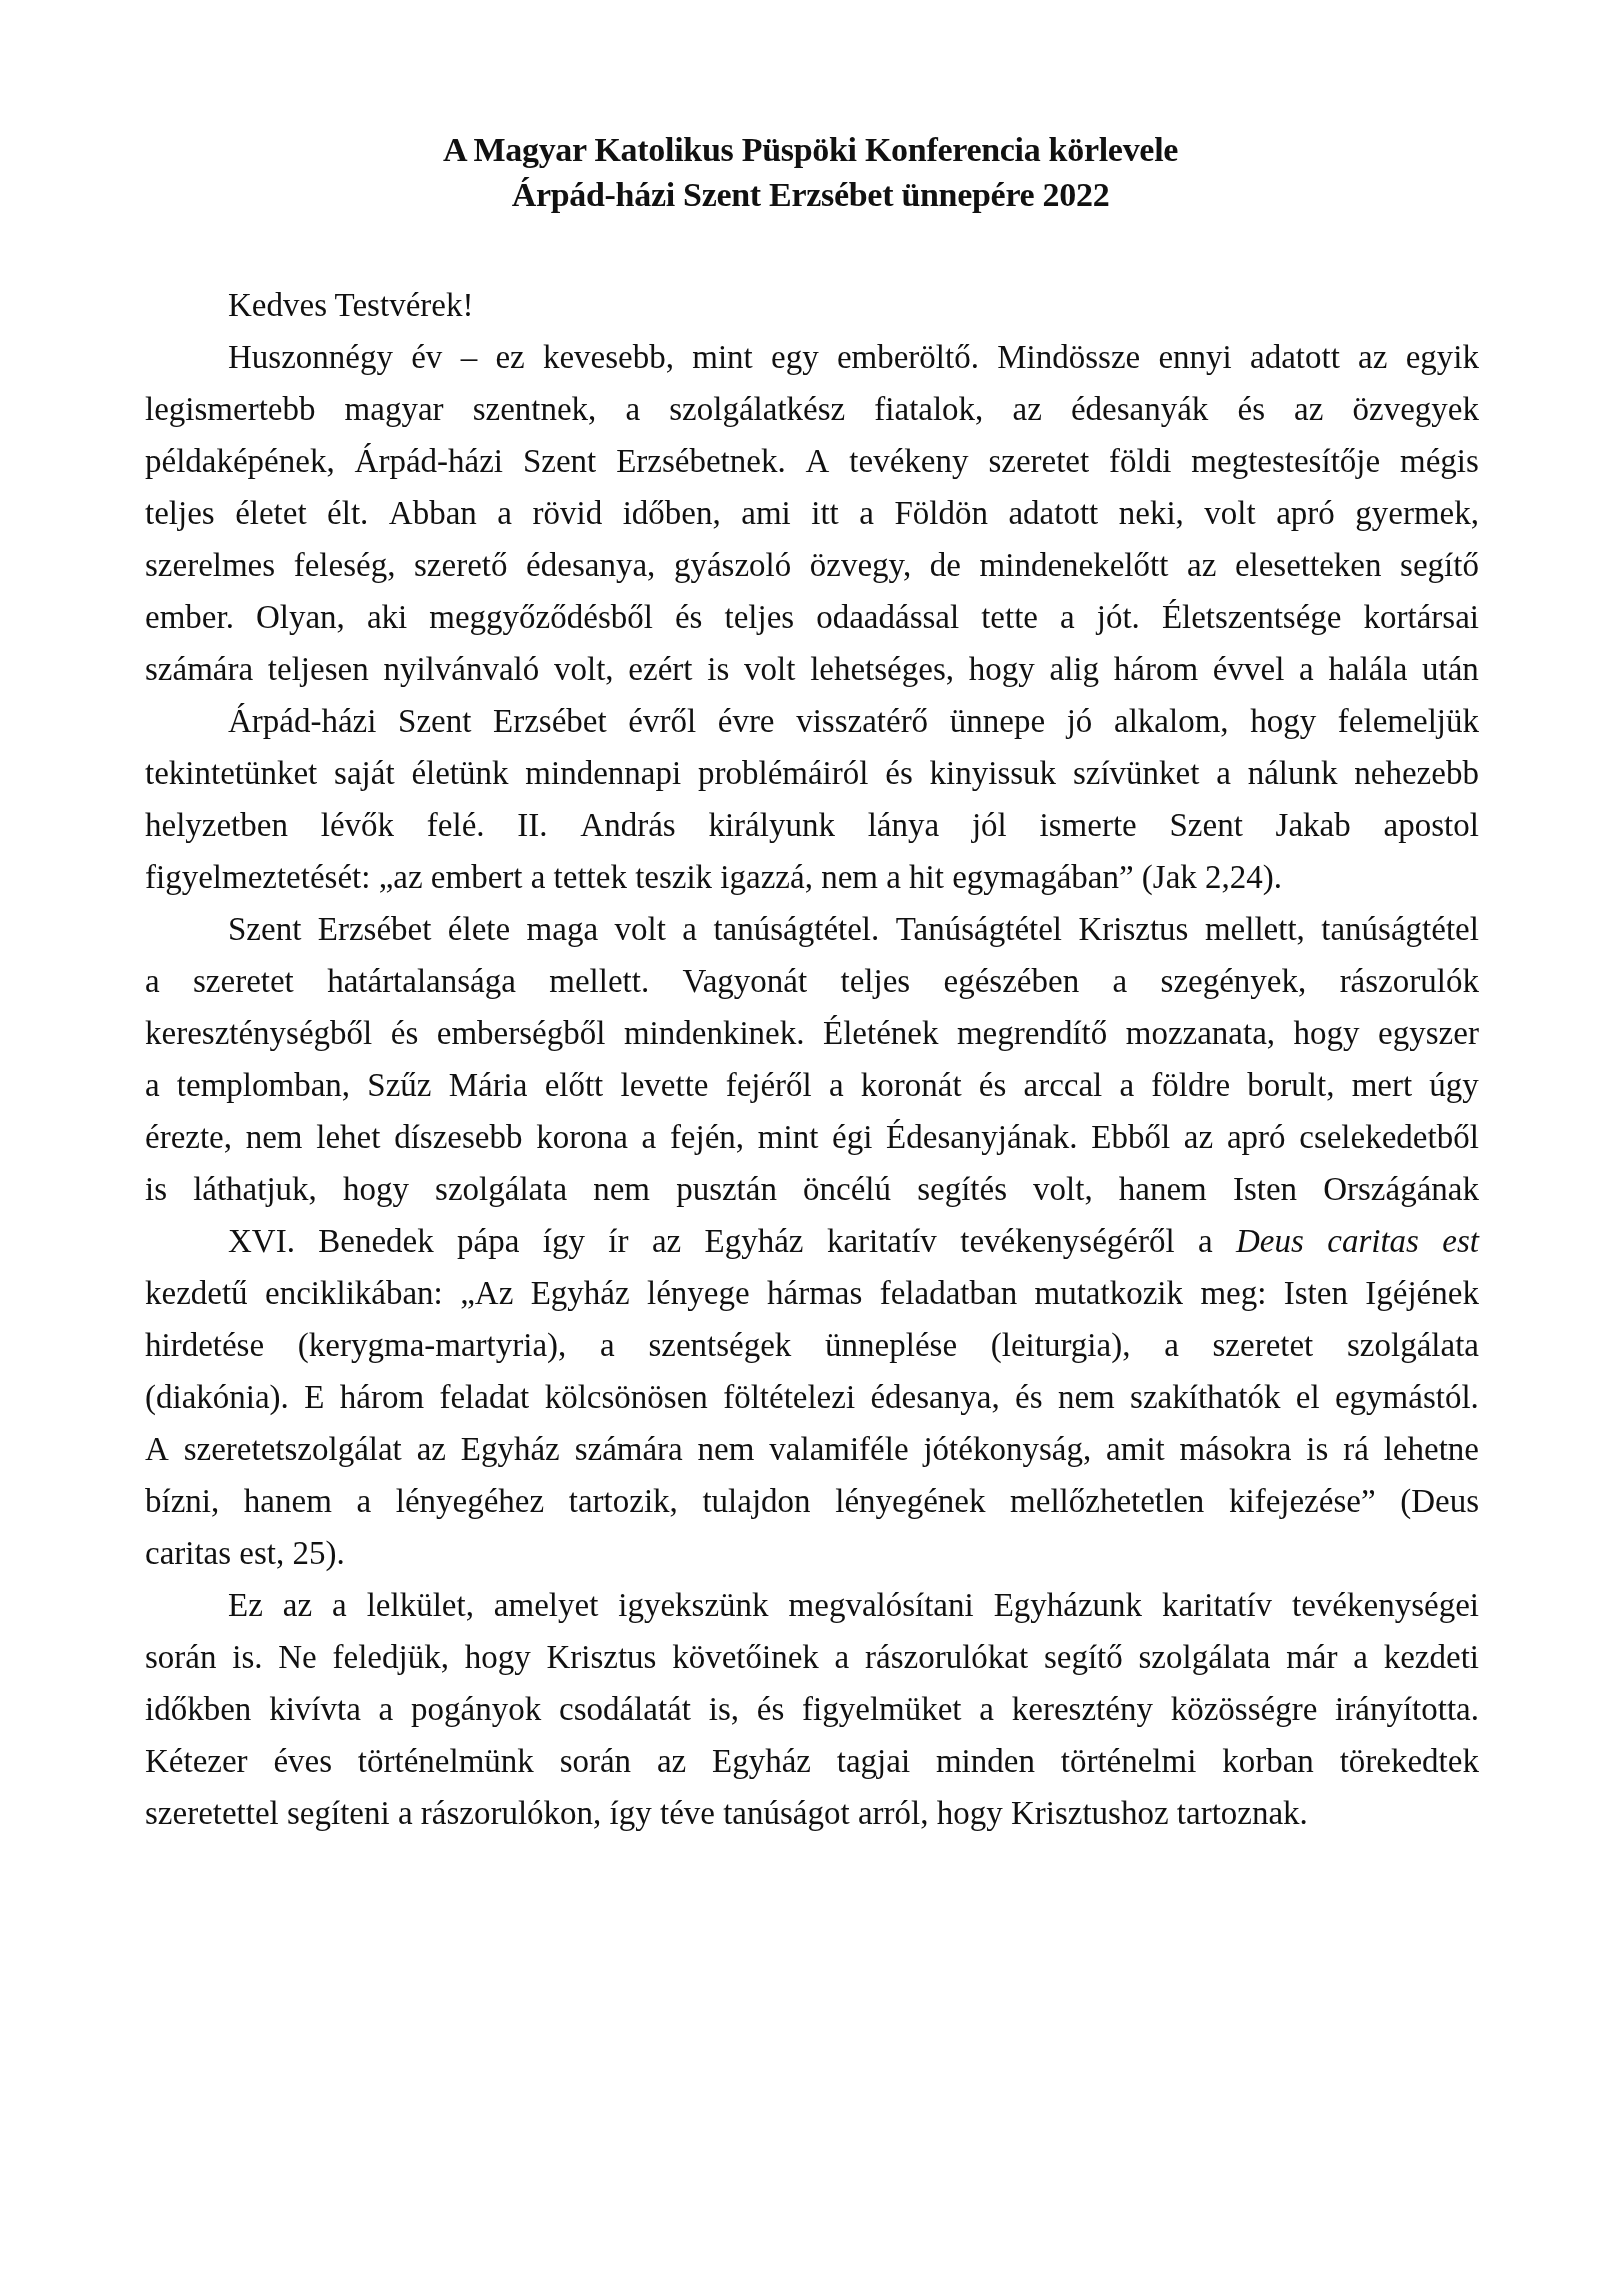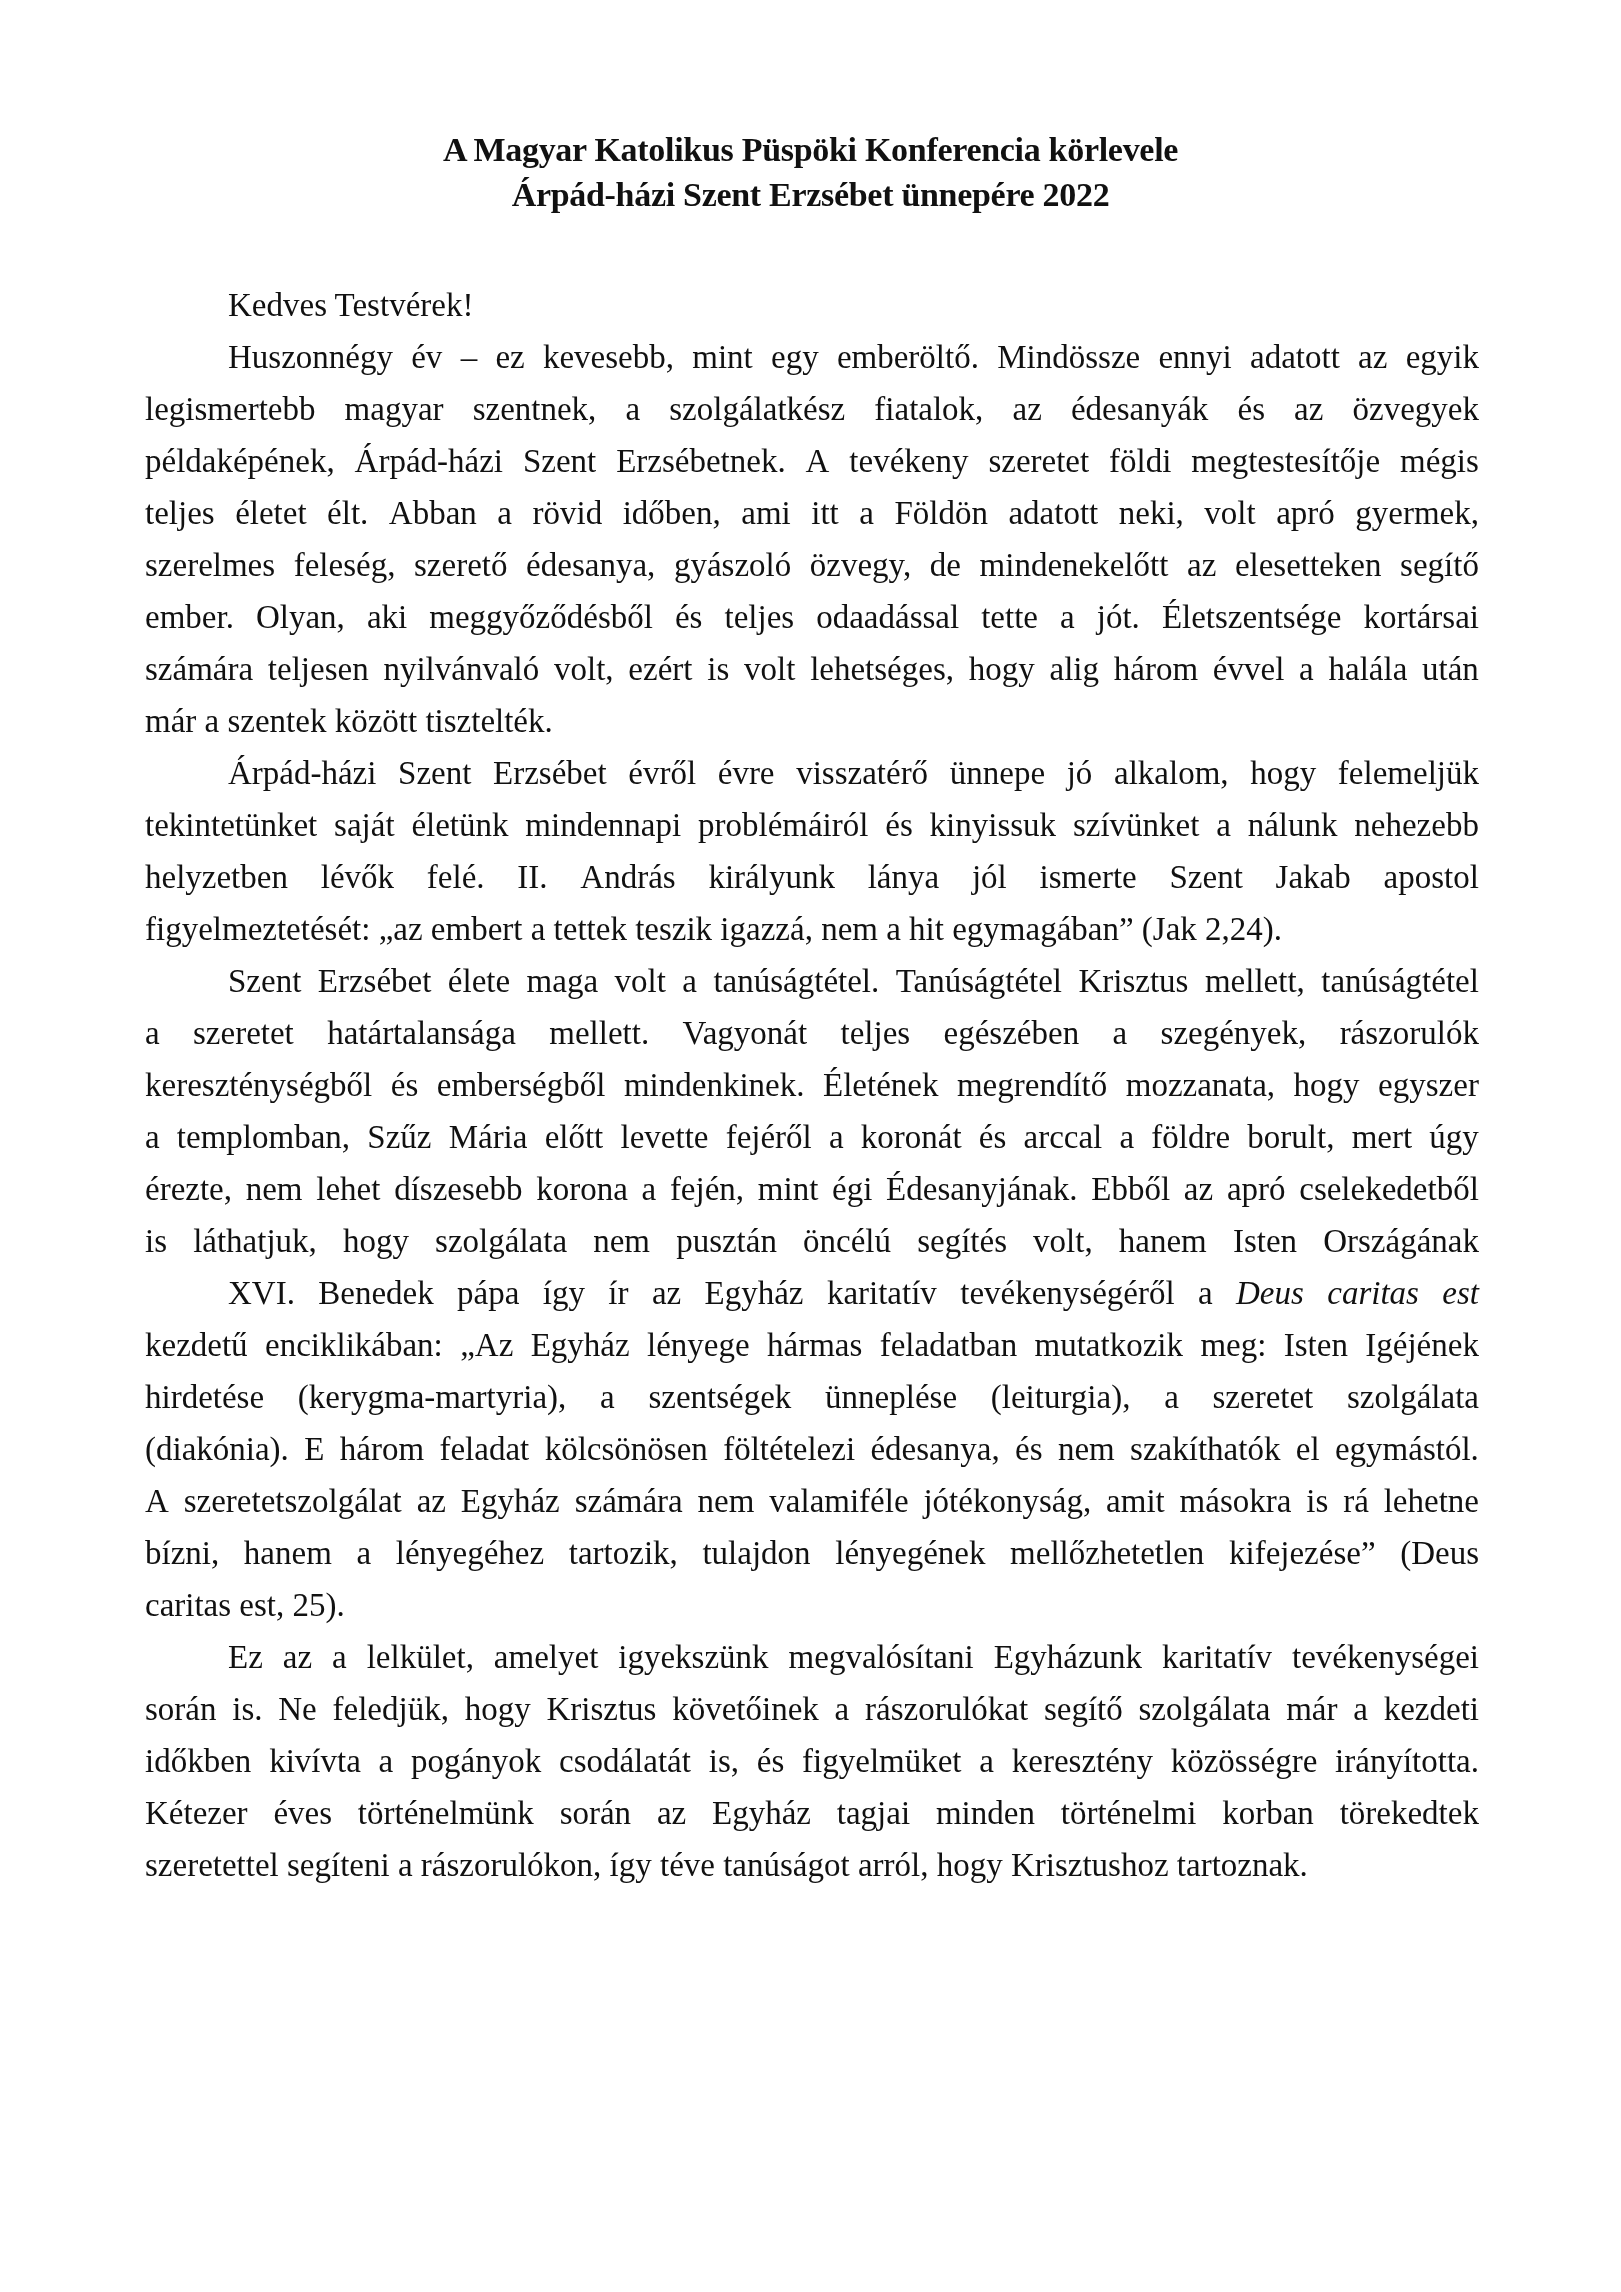--- a/index.html
+++ b/index.html
@@ -133,21 +133,20 @@
           <span>volt</span>
           <span>lehetséges,</span>
           <span>hogy</span>
           <span>alig</span>
           <span>három</span>
           <span>évvel</span>
           <span>a</span>
           <span>halála</span>
           <span>után</span>
         </div>
-      <div class="ll">már a szentek között tisztelték.</div>
     </div>
 
     <div>
       <div class="jl ind">
           <span>Árpád-házi</span>
           <span>Szent</span>
           <span>Erzsébet</span>
           <span>évről</span>
           <span>évre</span>
           <span>visszatérő</span>

